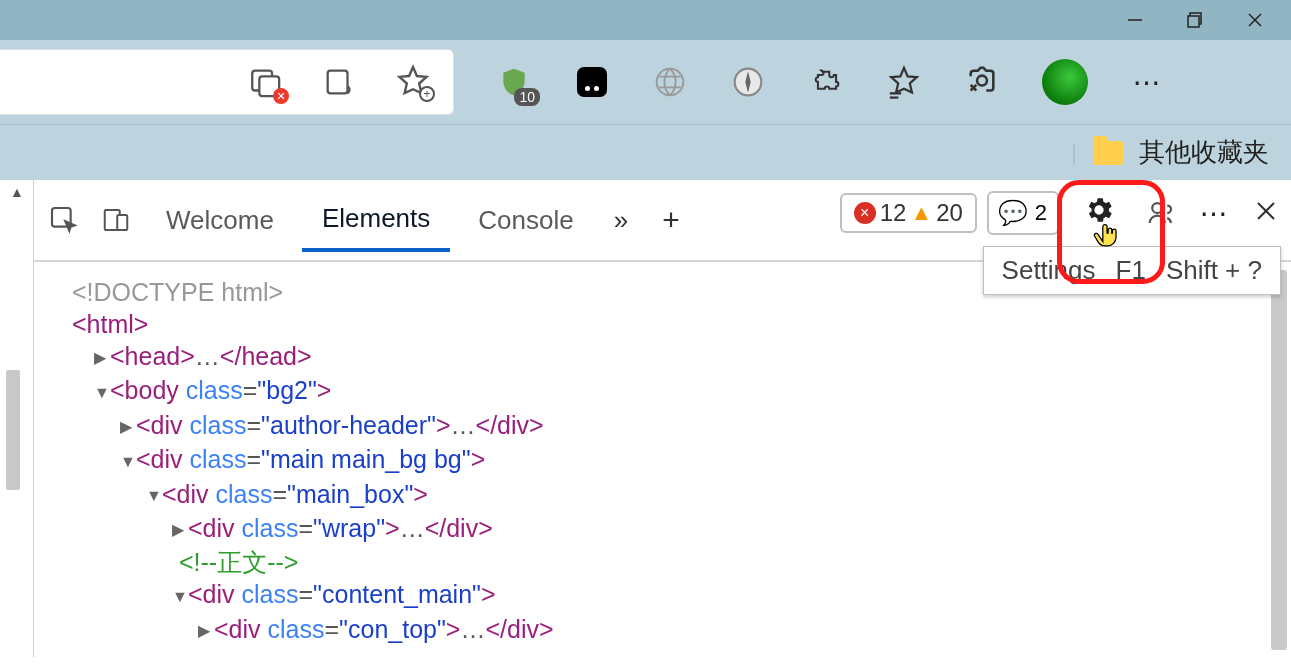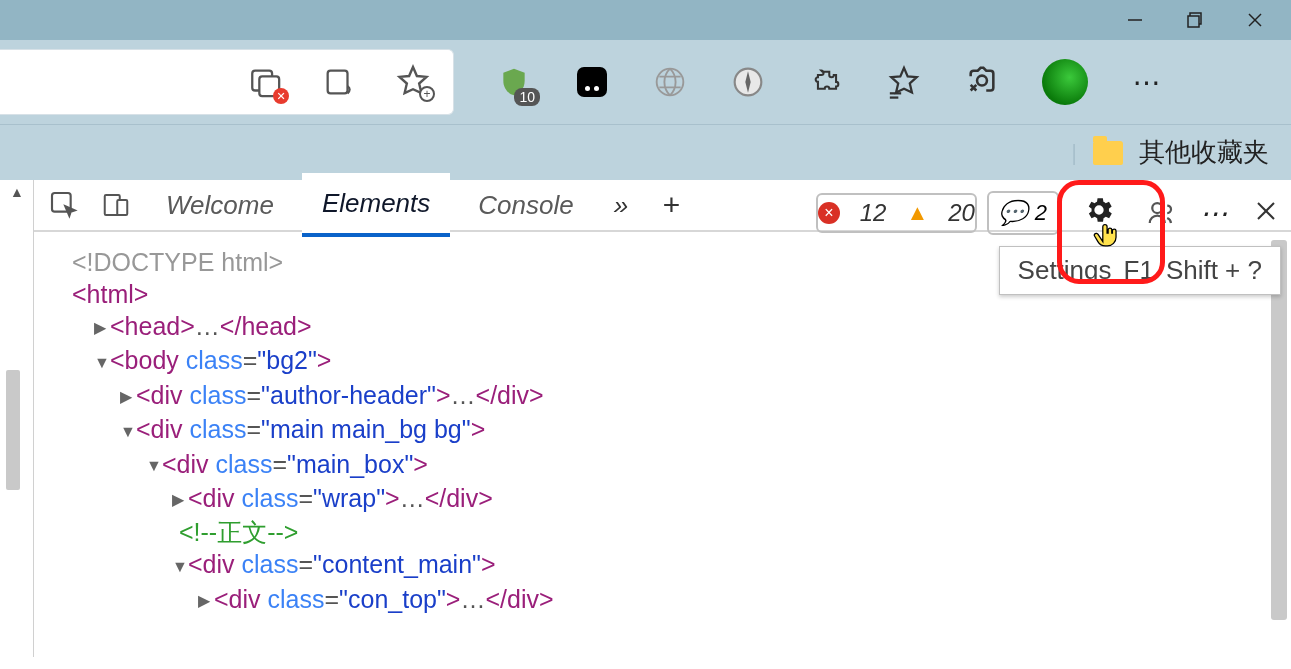--- a/index.html
+++ b/index.html
@@ -97,28 +97,27 @@
   .devtools {
     flex:1;
     position:relative;
     background:#fff;
     display:flex;
     flex-direction:column;
   }
 
   
   .dt-tabbar {
-    height: 52px;
+    height: 82px;
     border-bottom: 2px solid #d7d7d7;
     display:flex;
     align-items:center;
     padding: 0 8px;
     gap: 8px;
     position:relative;
-    font-style:italic;
   }
   .dt-ico-btn {
     width:44px; height:46px;
     display:flex; align-items:center; justify-content:center;
     color:#444;
   }
   .dt-tab {
     padding: 0 20px;
     height:64px;
     display:flex; align-items:center;
@@ -131,22 +130,22 @@
   }
   .dt-more { font-size:26px; color:#333; padding: 0 12px; }
   .dt-plus { font-size:30px; color:#333; padding: 0 14px; }
 
   .dt-right {
     position:absolute; right:6px; top:0; height:66px;
     display:flex; align-items:center; gap:10px;
   }
   .issues-box {
     border:2px solid #c0c0c0; border-radius:6px;
-    padding: 4px 0;
-    display:flex; align-items:center; gap:20px;
+    padding: 4px 12px;
+    display:flex; align-items:center; gap:4px;
     font-size:24px; color:#333;
   }
   .badge-circle { width:22px; height:22px; border-radius:50%; display:inline-flex; align-items:center; justify-content:center; }
   .err-circ { background:#d93025; }
   .err-circ::after { content:"×"; color:#fff; font-size:16px; line-height:1; }
   .warn-tri { color:#f29900; font-size:22px; }
   .feedback-box {
     border:2px solid #c0c0c0; border-radius:6px;
     padding: 6px 10px;
     display:flex; align-items:center; gap:6px;
@@ -180,21 +179,21 @@
 
   
   .tooltip {
     position:absolute;
     right:10px; top:66px;
     background:#fff;
     border:1px solid #c0c0c0;
     box-shadow: 0 2px 4px rgba(0,0,0,0.2);
     padding: 8px 18px;
     font-size:26px; color:#444;
-    display:flex; gap:12px;
+    display:flex; gap:20px;
     z-index:40;
   }
 
   
   .dom-tree {
     flex:1;
     padding: 14px 0 0 38px;
     font-family: Consolas, "Courier New", monospace;
     font-size: 25px;
     line-height: 32px;

